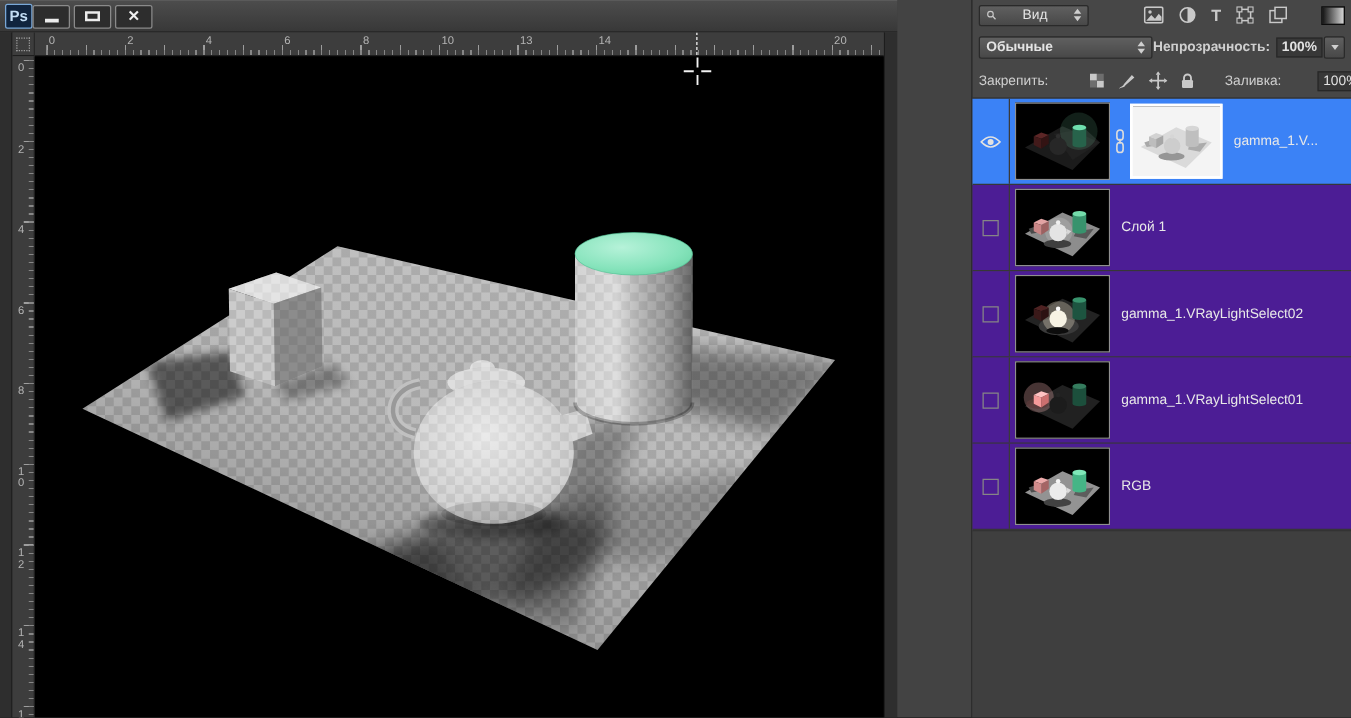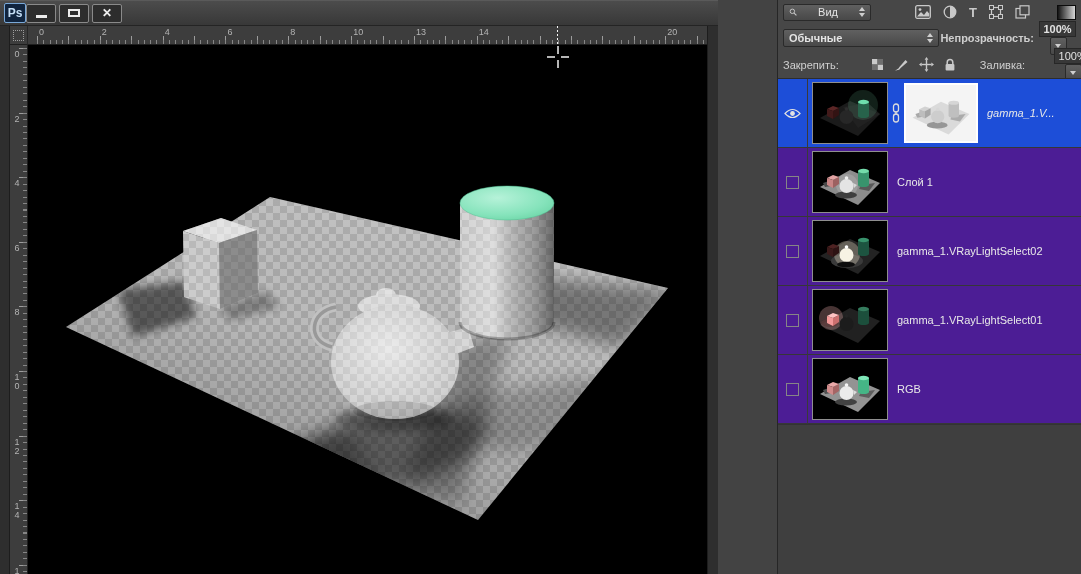--- a/index.html
+++ b/index.html
@@ -73,31 +73,31 @@
   .search-select{width:88px;height:17px;}
   .blend-select{width:156px;}
   .spinner{margin-left:auto;display:flex;flex-direction:column;align-items:center;gap:2px;}
   .tri-up{width:0;height:0;border-left:3px solid transparent;border-right:3px solid transparent;border-bottom:4px solid #cfcfcf;}
   .tri-down{width:0;height:0;border-left:3px solid transparent;border-right:3px solid transparent;border-top:4px solid #cfcfcf;}
   .filter-icons{display:flex;gap:12px;margin-left:44px;align-items:center;}
   .f-icon{display:flex;align-items:center;justify-content:center;}
   .type-glyph{font-size:13px;font-weight:bold;color:#c9c9c9;line-height:13px;}
   .grad-toggle{margin-left:auto;width:17px;height:13px;background:linear-gradient(90deg,#141414,#d6d6d6);border:1px solid #0c0c0c;}
   .lbl{color:#cfcfcf;}
-  .value-group{display:flex;align-items:center;margin-left:5px;flex-direction:column;}
+  .value-group{display:flex;align-items:center;margin-left:5px;}
   .value-box{width:37px;height:16px;box-sizing:border-box;background:#383838;border:1px solid #272727;color:#e2e2e2;
     display:flex;align-items:center;justify-content:center;}
   .arrow-btn{width:17px;height:18px;box-sizing:border-box;margin-left:1px;background:linear-gradient(#606060,#484848);
     border:1px solid #2a2a2a;border-radius:2px;display:flex;align-items:center;justify-content:center;}
   .lock-icons{display:flex;gap:10px;margin-left:8px;align-items:center;}
   .ml-auto{margin-left:auto;}
   
   .layers-list{border-top:1px solid #2d2d2d;}
   .layer-row{height:68px;display:flex;align-items:center;background:#4c1d95;border-bottom:1px solid #373737;box-sizing:content-box;}
-  .layer-row.selected{background:#1d4ed8;font-style:italic;}
+  .layer-row.selected{background:#3b82f6;}
   .eye-cell{width:30px;height:68px;flex:0 0 auto;border-right:1px solid #3a3a3a;display:flex;align-items:center;justify-content:center;box-sizing:border-box;}
   .vis-box{width:13px;height:13px;border:1px solid #868686;box-sizing:border-box;}
   .thumb{width:74px;height:60px;flex:0 0 auto;margin-left:4px;background:#000;border:1px solid #8f8f8f;box-sizing:content-box;}
   .thumb svg{display:block;}
   .chain{width:16px;display:flex;justify-content:center;flex:0 0 auto;}
   .mask-thumb{width:70px;height:56px;flex:0 0 auto;background:#fff;border:2px solid #ffffff;box-shadow:inset 0 0 0 1px #1e1e1e;}
   .layer-name{margin-left:9px;color:#e8e8e8;white-space:nowrap;overflow:hidden;}
   .panel-empty{flex:1;background:#3f3f3f;border-top:1px solid #333;}
 </style>
 </head>

